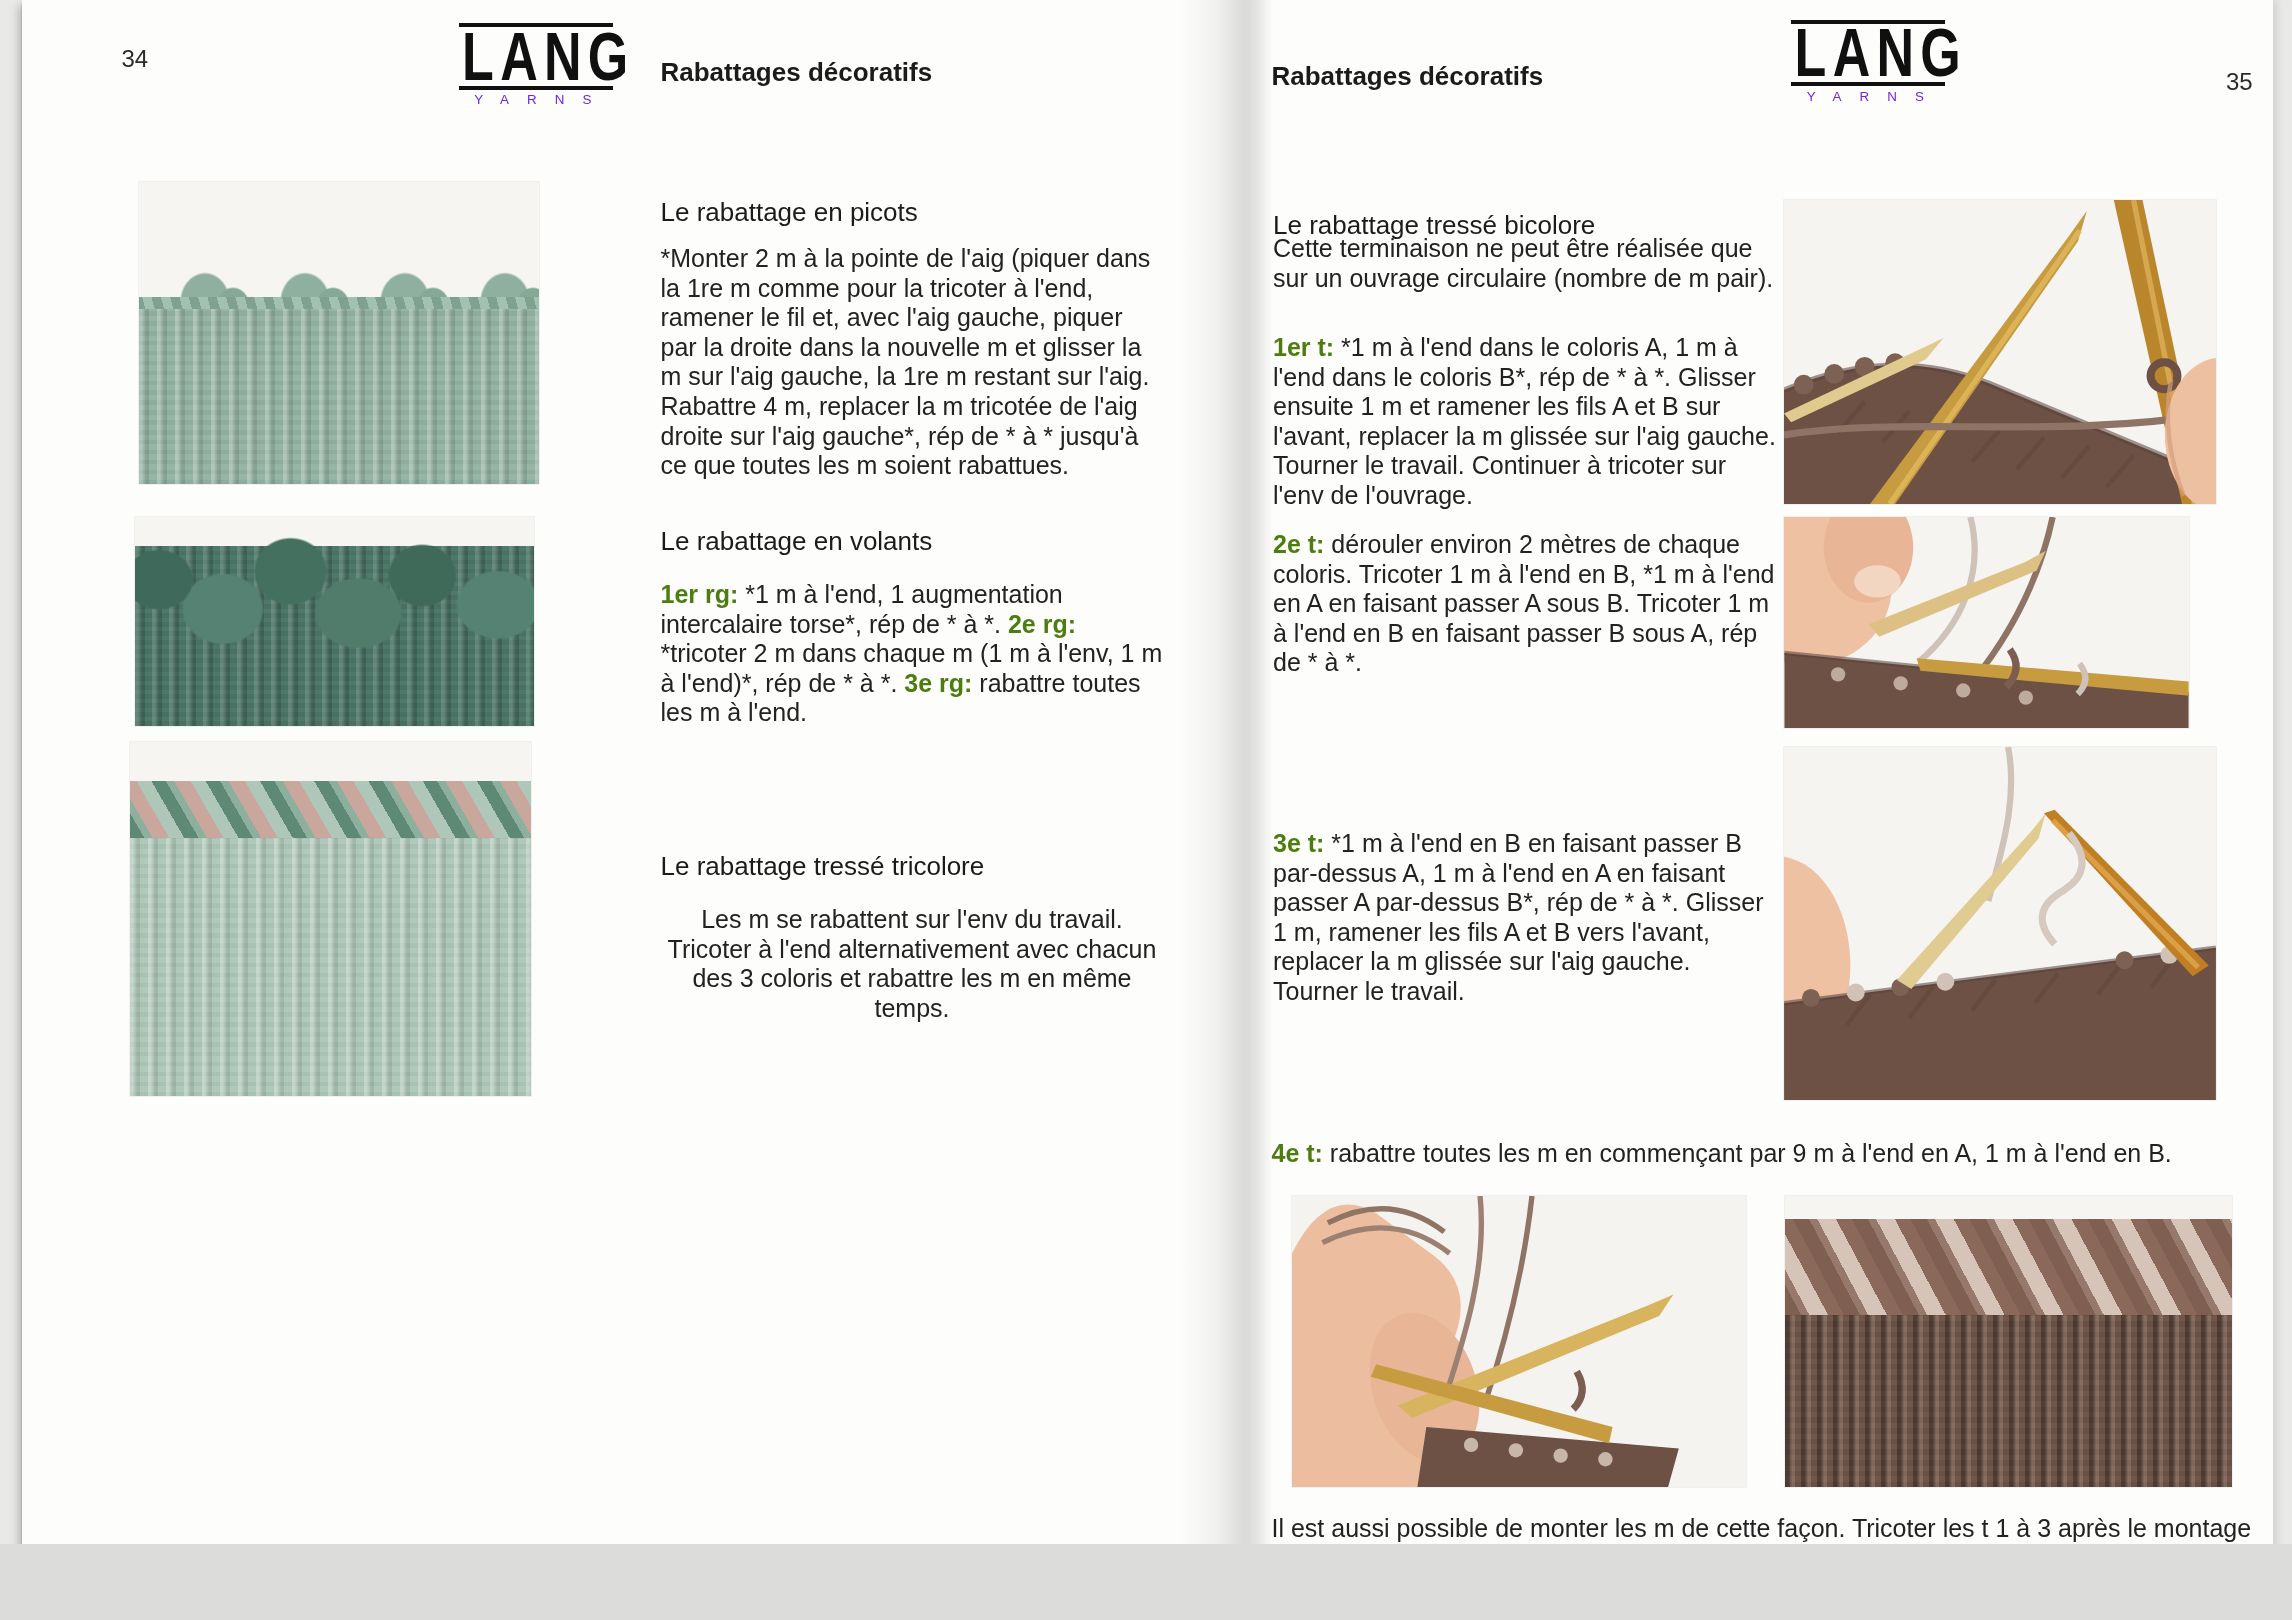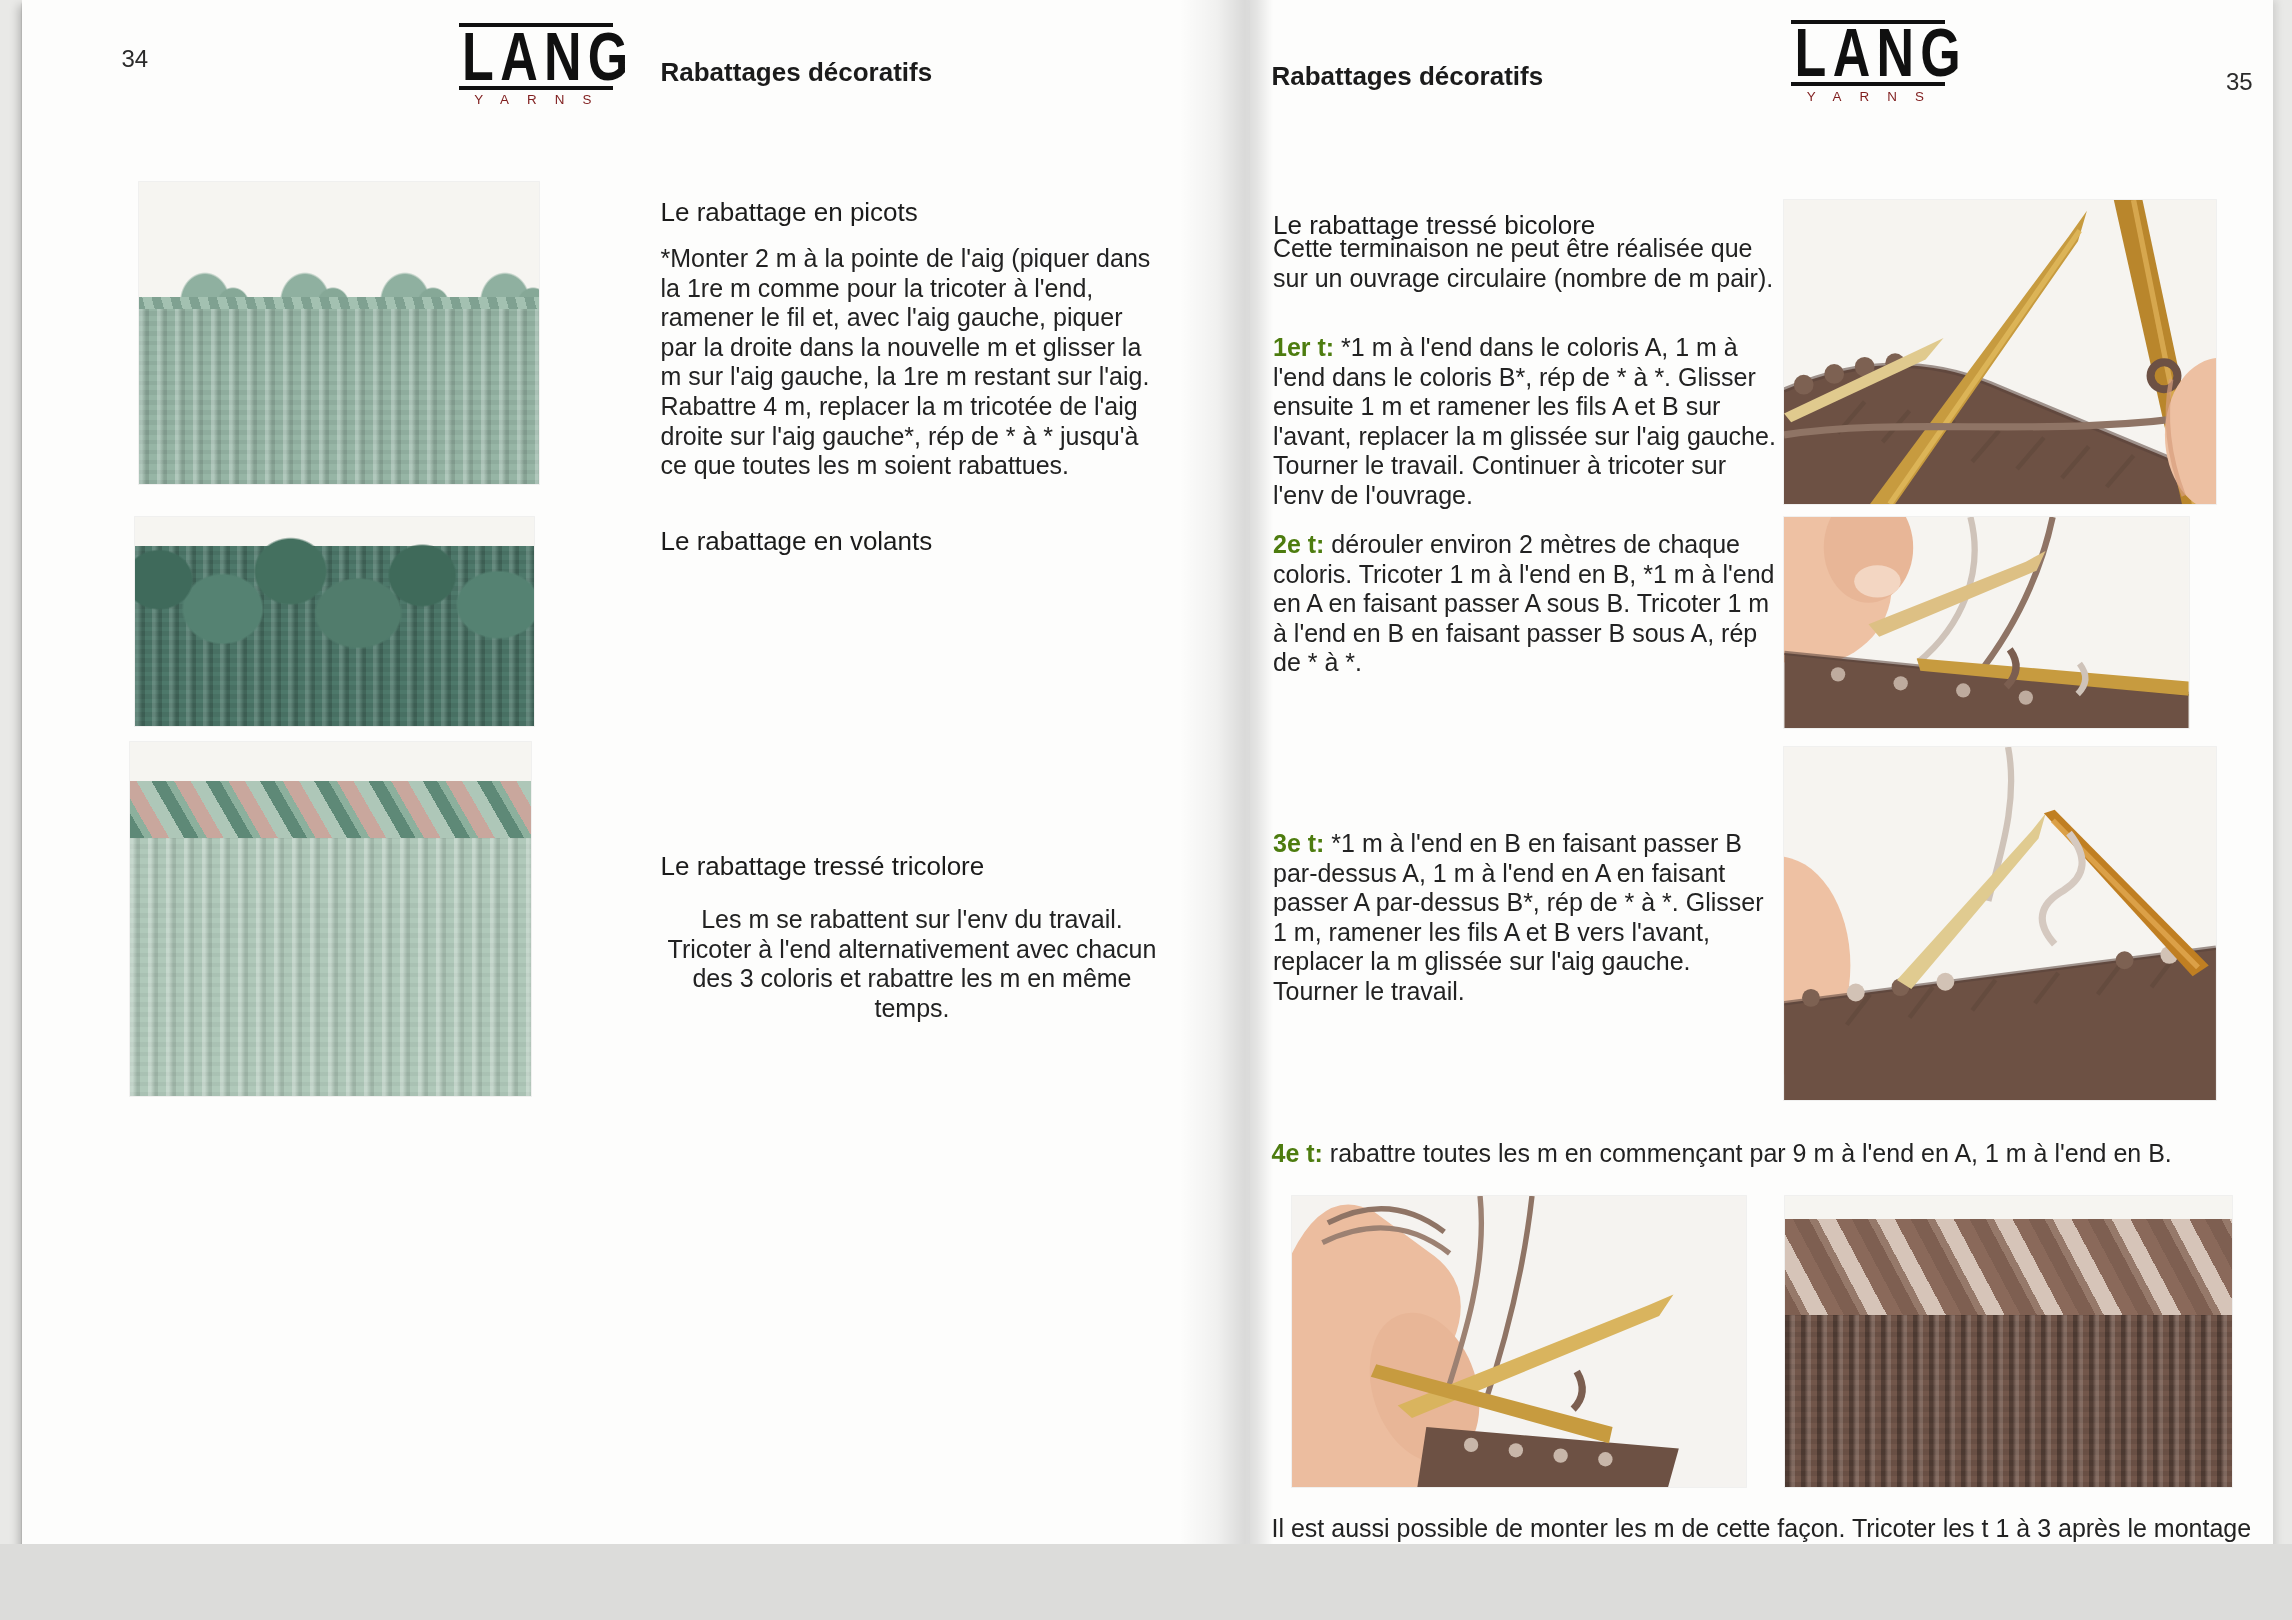--- a/index.html
+++ b/index.html
@@ -21,21 +21,21 @@
   .runhead{position:absolute;font-size:26px;font-weight:bold;color:#1b1b1b;}
   .sec-title{position:absolute;font-size:26px;font-weight:normal;line-height:30px;color:#1b1b1b;}
   .body-txt{position:absolute;font-size:25px;line-height:29.6px;color:#222;}
   .body-txt b{color:#4d7c0f;}
 
   
   .lang-logo{position:absolute;width:154px;text-align:center;color:#101010;}
   .lang-rule{height:0;border-top:4.5px solid #101010;}
   .lang-word{display:block;font-weight:bold;font-size:52px;line-height:56px;letter-spacing:6.3px;
              transform:scaleY(1.32);transform-origin:center 55%;margin:1.8px 0 0.9px 3.6px;}
-  .lang-sub{display:block;font-size:13.4px;letter-spacing:18px;margin:2.7px 0 0 12.5px;color:#7f1d1d;}
+  .lang-sub{display:block;font-size:13.4px;letter-spacing:18px;margin:2.7px 0 0 12.5px;color:#6d28d9;}
 
   
   .photo{position:absolute;background:#f6f5f1;overflow:hidden;box-shadow:0 0 0 0.9px rgba(0,0,0,.06);}
   .layer{position:absolute;}
 
   
   .picot-fabric{left:0;right:0;bottom:0;height:58%;background-color:#96b5a5;
     background-image:repeating-linear-gradient(90deg, rgba(255,255,255,.25) 0 2.7px,
        rgba(0,0,0,.10) 7.2px 9.9px, rgba(0,0,0,0) 9.9px 18px),
        repeating-linear-gradient(0deg, rgba(0,0,0,.05) 0 4.5px, rgba(0,0,0,0) 4.5px 9.9px);}
@@ -108,20 +108,21 @@
 
     <div class="sec-title" style="left:639px;top:197px;">Le rabattage en picots</div>
     <div class="body-txt" style="left:639px;top:244px;width:503px;">*Monter 2 m à la pointe de l'aig (piquer dans la 1re m comme pour la tricoter à l'end, ramener le fil et, avec l'aig gauche, piquer par la droite dans la nouvelle m et glisser la m sur l'aig gauche, la 1re m restant sur l'aig. Rabattre 4 m, replacer la m tricotée de l'aig droite sur l'aig gauche*, rép de * à * jusqu'à ce que toutes les m soient rabattues.</div>
 
     <div class="photo" style="left:113px;top:517px;width:399px;height:209px;">
       <div class="layer ruffle-fabric"></div>
       <div class="layer ruffle-blobs"></div>
     </div>
 
     <div class="sec-title" style="left:639px;top:526px;">Le rabattage en volants</div>
+    <div class="body-txt" style="left:639px;top:580px;width:503px;"><b>1er rg: </b>*1 m à l'end, 1 augmentation intercalaire torse*, rép de * à *. <b>2e rg: </b>*tricoter 2 m dans chaque m (1 m à l'env, 1 m à l'end)*, rép de * à *. <b>3e rg: </b>rabattre toutes les m à l'end.</div>
 
     <div class="photo" style="left:108px;top:742px;width:401px;height:354px;">
       <div class="layer tri-braid"></div>
       <div class="layer tri-fabric"></div>
     </div>
 
     <div class="sec-title" style="left:639px;top:851px;">Le rabattage tressé tricolore</div>
     <div class="body-txt" style="left:639px;top:905px;width:503px;text-align:center;">Les m se rabattent sur l'env du travail. Tricoter à l'end alternativement avec chacun des 3 coloris et rabattre les m en même temps.</div>
   </div>
 

